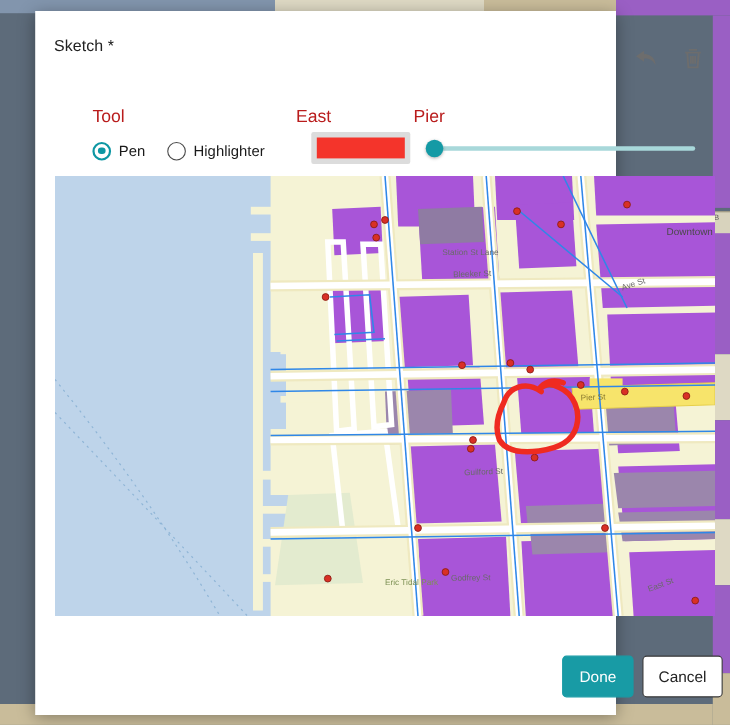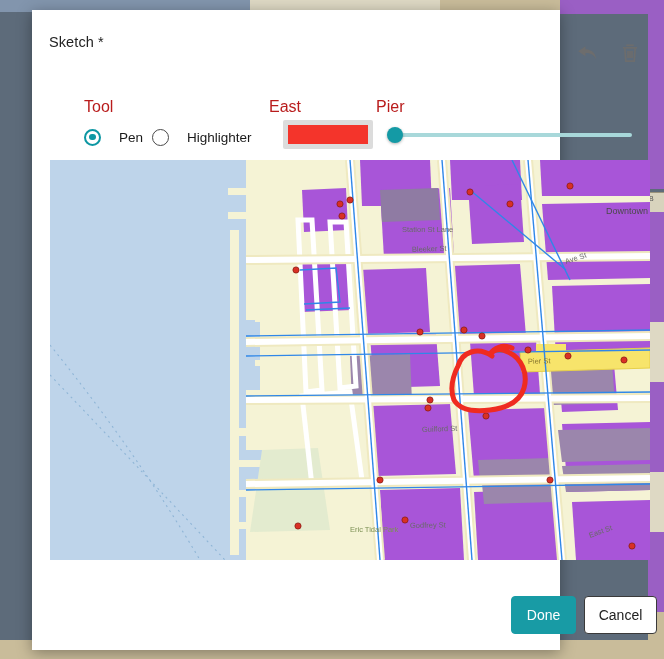--- a/index.html
+++ b/index.html
@@ -123,21 +123,21 @@
     left: 3.2px; top: 3.2px;
     width: 6.8px; height: 6.8px;
     border-radius: 50%;
     background: #0d97a3;
   }
   .radio-dot.off {
     border: 1.7px solid #4a4a4a;
     background: #fff;
   }
   .radio-text {
-    margin-left: 18px;
+    margin-left: 7px;
     font-size: 13.5px;
     color: #1a1a1a;
     white-space: nowrap;
   }
 
   
   #color-swatch-box {
     position: absolute;
     left: 251px;
     top: 110px;

